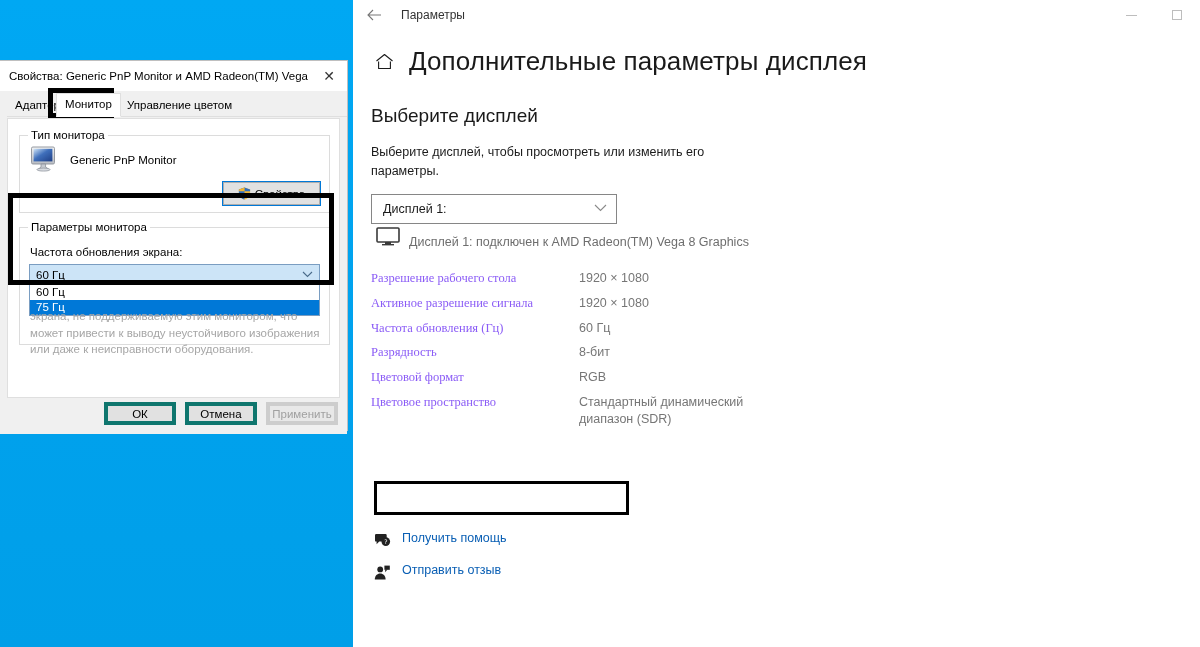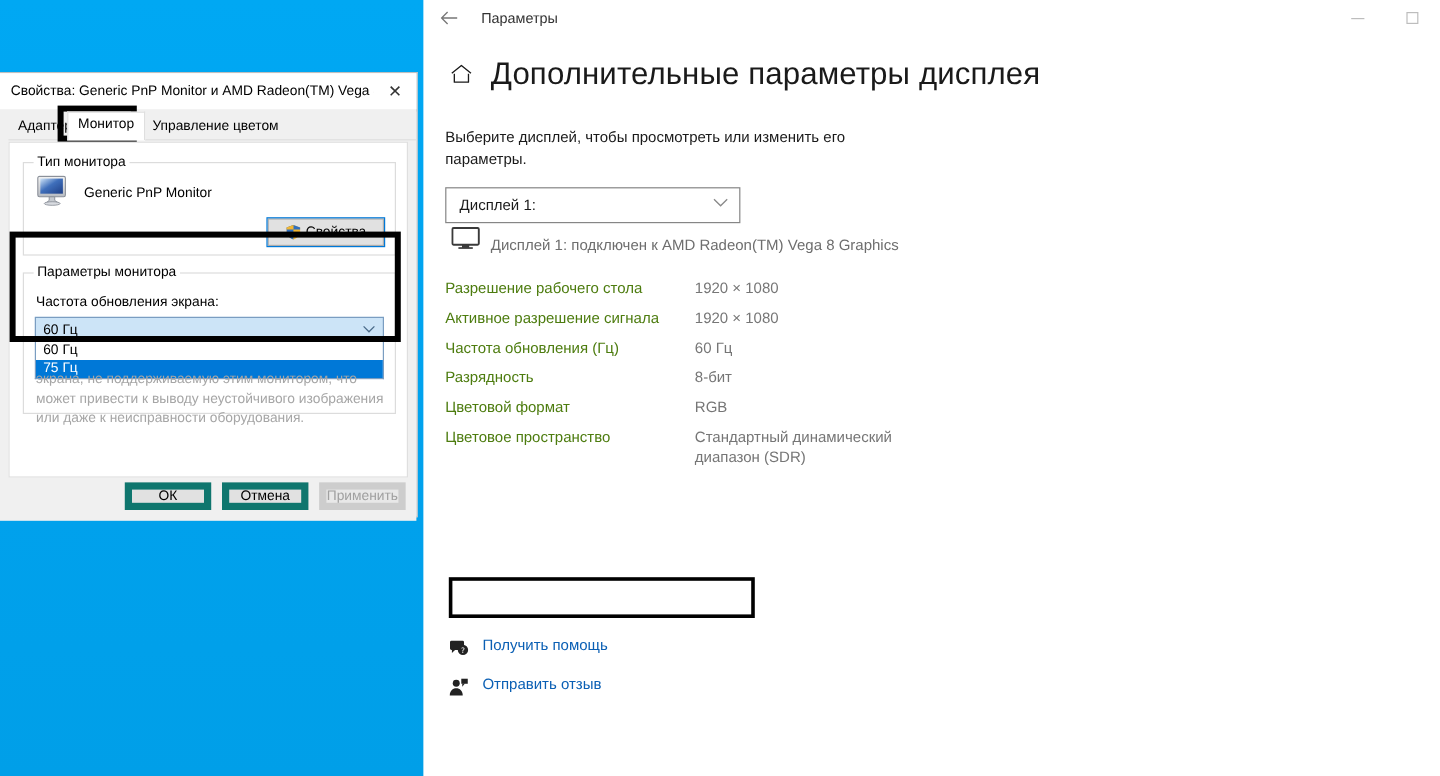--- a/index.html
+++ b/index.html
@@ -138,21 +138,21 @@
     padding-bottom: 1px;
   }
 
   table.details { border-collapse: collapse; }
   table.details td {
     font-size: 12.5px;
     padding: 4px 0;
     vertical-align: top;
     line-height: 1.35;
   }
-  td.det-label { color: #4d7c0f; width: 208px; }
+  td.det-label { color: #8b5cf6; width: 208px; font-family: Liberation Serif, serif; }
   td.det-value { color: #767676; width: 200px; }
 
   .link-row {
     margin-top: 6px;
   }
   .link {
     color: #0a5fb4;
     font-size: 12.5px;
     text-decoration: none;
     cursor: pointer;
@@ -275,21 +275,21 @@
     display: flex;
     align-items: center;
     padding: 10px 0 0 10px;
   }
   .monitor-icon-img { margin-right: 10px; }
   .monitor-name { font-size: 11.5px; }
 
   .btn {
     font-size: 11.5px;
     background: #e1e1e1;
-    border: 6px solid #0f766e;
+    border: 4px solid #0f766e;
     height: 23px;
     display: inline-flex;
     align-items: center;
     justify-content: center;
     color: #000;
   }
   #btn-properties {
     position: absolute;
     right: 9px; bottom: 7px;
     width: 97px; height: 23px;
@@ -404,20 +404,21 @@
     <span class="home-icon">
       <svg width="19" height="17" viewBox="0 0 19 17">
         <path d="M1.5 8 L9.5 1.5 L17.5 8 M3.6 8.4 V15.5 H15.4 V8.4" stroke="#1a1a1a" stroke-width="1.1" fill="none" stroke-linejoin="round"></path>
       </svg>
     </span>
     <span class="page-title">Дополнительные параметры дисплея</span>
   </div>
 
   <div class="content">
 
+    <div class="section-title">Выберите дисплей</div>
     <div class="section-desc">Выберите дисплей, чтобы просмотреть или изменить его параметры.</div>
 
     <div class="select-box">
       <span>Дисплей 1:</span>
       <span class="select-chevron">
         <svg width="13" height="8" viewBox="0 0 13 8">
           <path d="M1 1 L6.5 6.5 L12 1" stroke="#8a8a8a" stroke-width="1.1" fill="none"></path>
         </svg>
       </span>
     </div>

